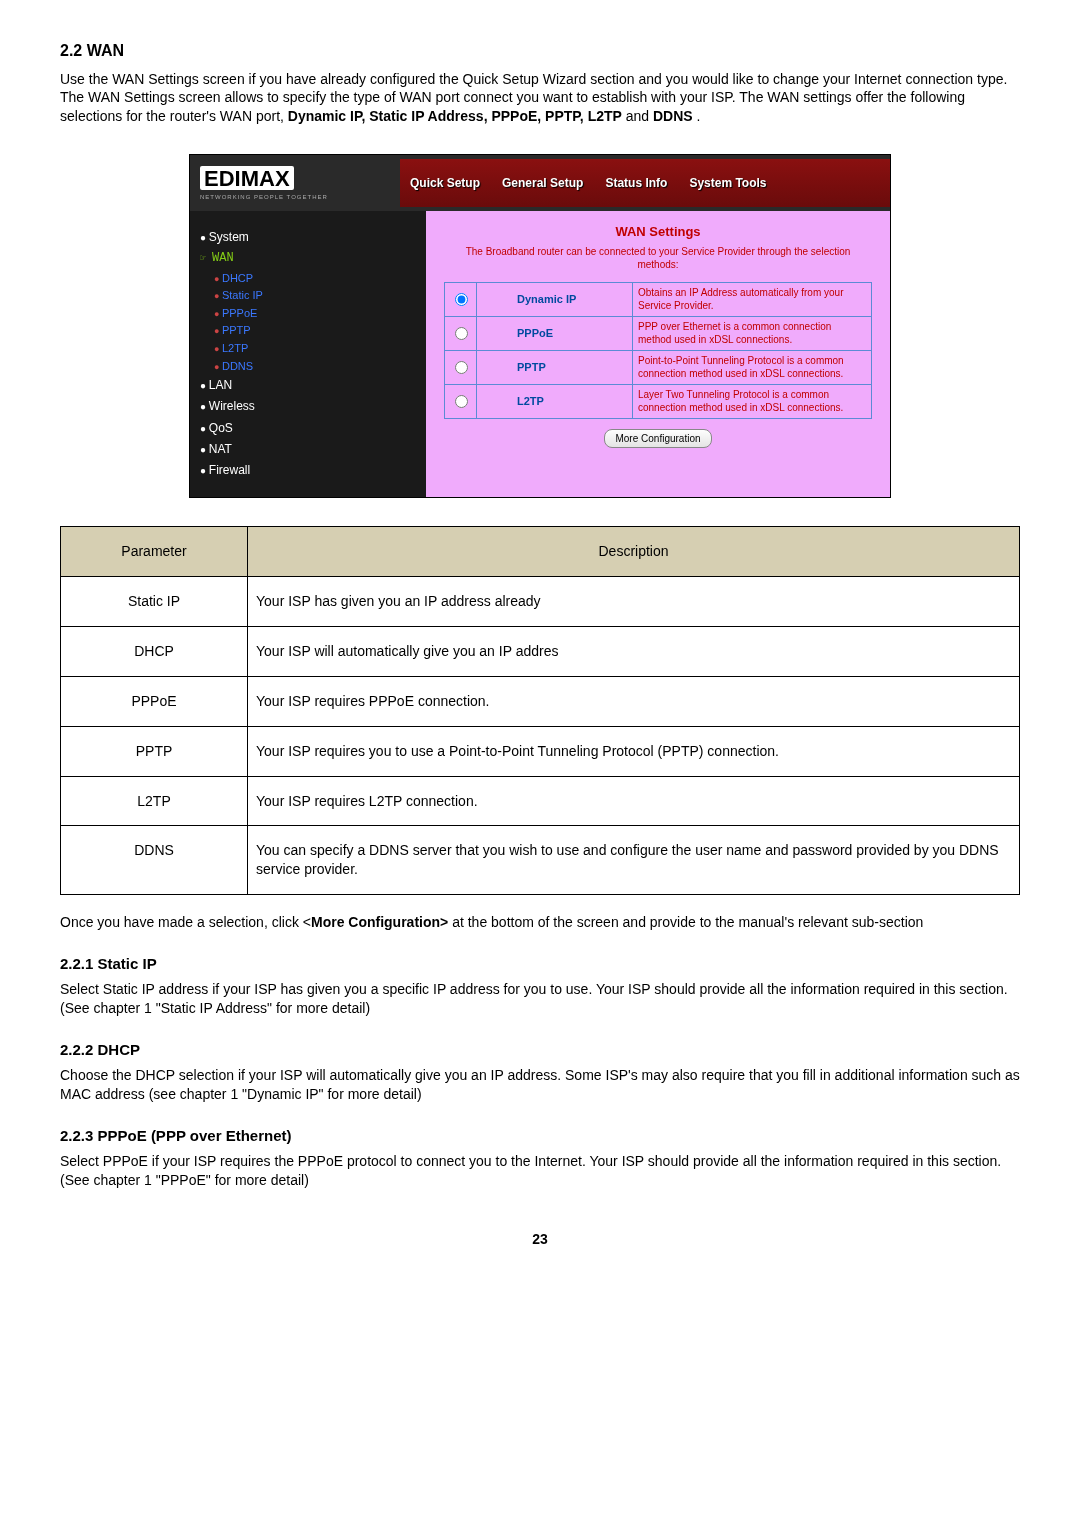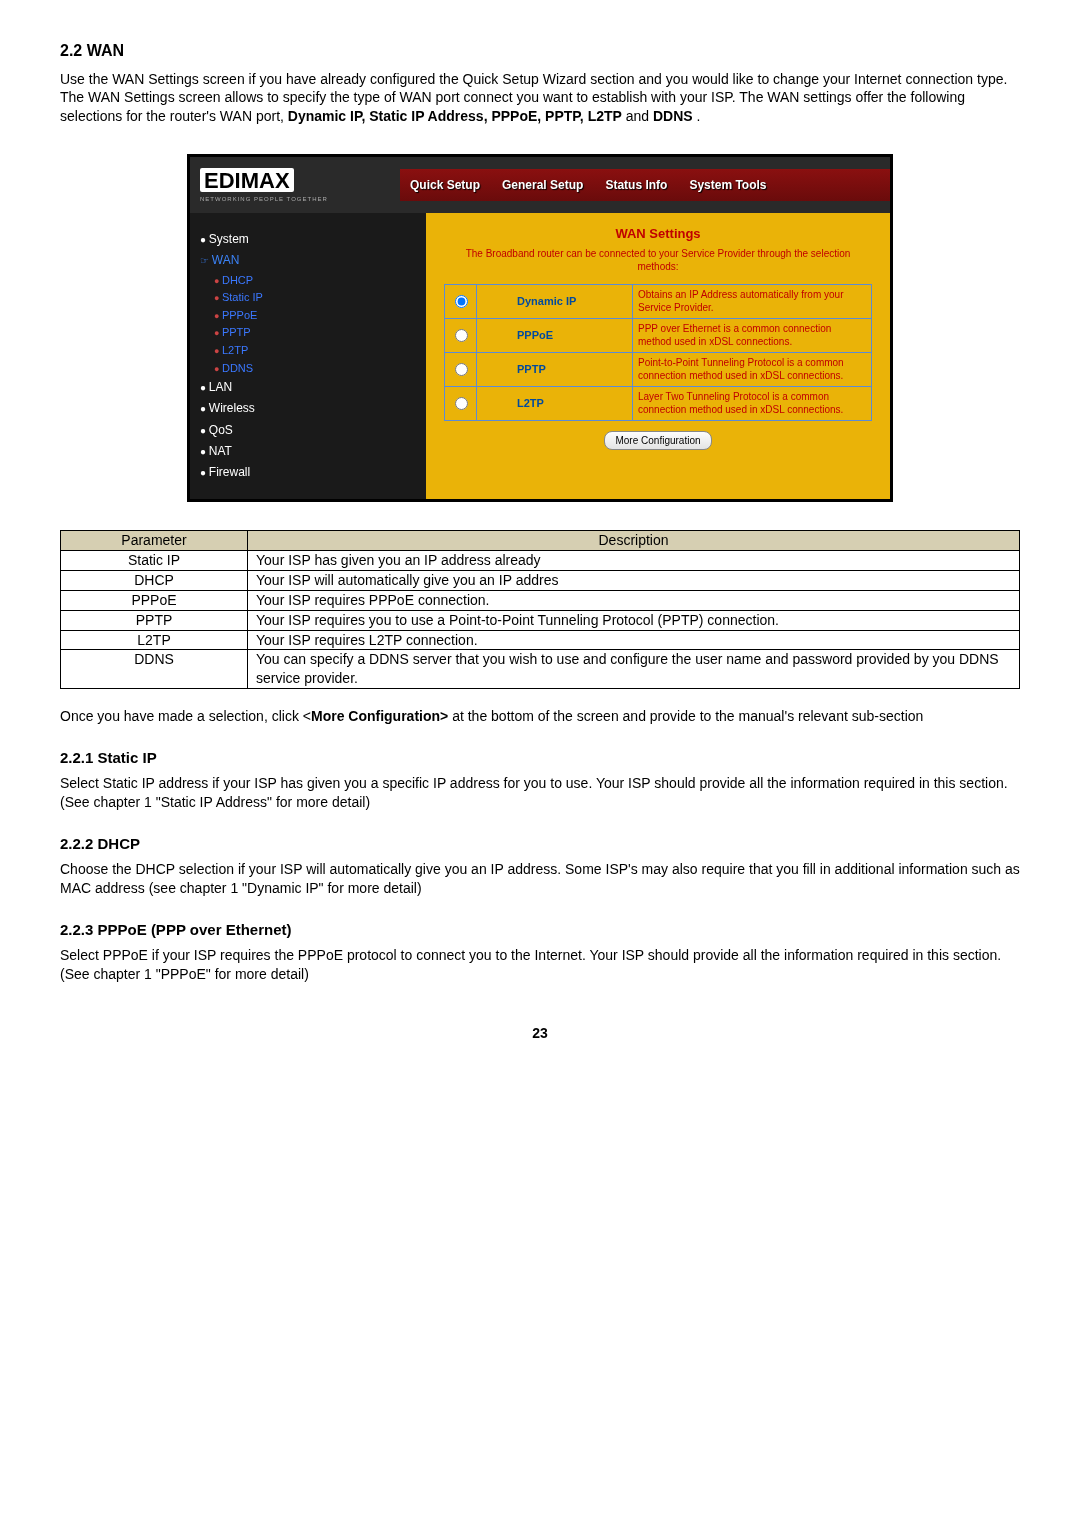--- a/index.html
+++ b/index.html
@@ -21,21 +21,21 @@
     font-weight: bold;
     margin: 22px 0 6px 0;
   }
   p { margin: 0 0 12px 0; }
   .bold { font-weight: bold; }
 
   
   .router-frame {
     width: 700px;
     margin: 28px auto 28px auto;
-    border: 3px solid #000000;
+    border: 1px solid #000000;
   }
   .router-top {
     display: flex;
     background: #2a2a2a;
     height: 56px;
     align-items: center;
     position: relative;
   }
   .logo-cell {
     width: 200px;
@@ -54,21 +54,21 @@
   }
   .logo-sub {
     font-size: 6px;
     color: #aaa;
     letter-spacing: 1px;
     margin-top: 2px;
   }
   .topnav {
     flex: 1;
     background: linear-gradient(#8a1010, #6a0b0b);
-    height: 32px;
+    height: 48px;
     display: flex;
     align-items: center;
     padding: 0 10px;
     gap: 22px;
     font-size: 12px;
     color: #fff;
     font-weight: bold;
     text-shadow: 1px 1px 1px #000;
   }
   .topnav span {
@@ -85,33 +85,34 @@
     font-size: 12px;
     padding: 16px 0;
     line-height: 1.6;
   }
   .sidebar .top-item {
     color: #fff;
     padding: 1px 10px;
   }
   .sidebar .top-item::before { content: "● "; font-size: 10px; }
   .sidebar .open-item {
-    color: #3b82f6;
+    color: #84cc16;
     padding: 1px 10px;
+    font-family: Liberation Mono, monospace;
   }
   .sidebar .open-item::before { content: "☞ "; font-size: 10px; }
   .sidebar .sub-item {
     color: #3b78ff;
     padding: 0 10px 0 24px;
     font-size: 11px;
   }
   .sidebar .sub-item::before { content: "● "; color: #cc4444; font-size: 9px; }
   .main-panel {
     flex: 1;
-    background: #eab308;
+    background: #f0abfc;
     padding: 12px 18px 24px 18px;
     text-align: center;
   }
   .wan-title {
     color: #c00000;
     font-weight: bold;
     font-size: 13px;
     margin-bottom: 4px;
   }
   .wan-sub {
@@ -146,21 +147,21 @@
 
   
   table.param-table {
     border-collapse: collapse;
     width: 100%;
     margin: 6px 0 18px 0;
     font-size: 14px;
   }
   table.param-table th, table.param-table td {
     border: 1px solid #000;
-    padding: 0 8px;
+    padding: 15px 8px;
     vertical-align: top;
   }
   table.param-table th {
     background: #d6cfb2;
     font-weight: normal;
     text-align: center;
   }
   table.param-table td.pcell {
     text-align: center;
     width: 170px;

